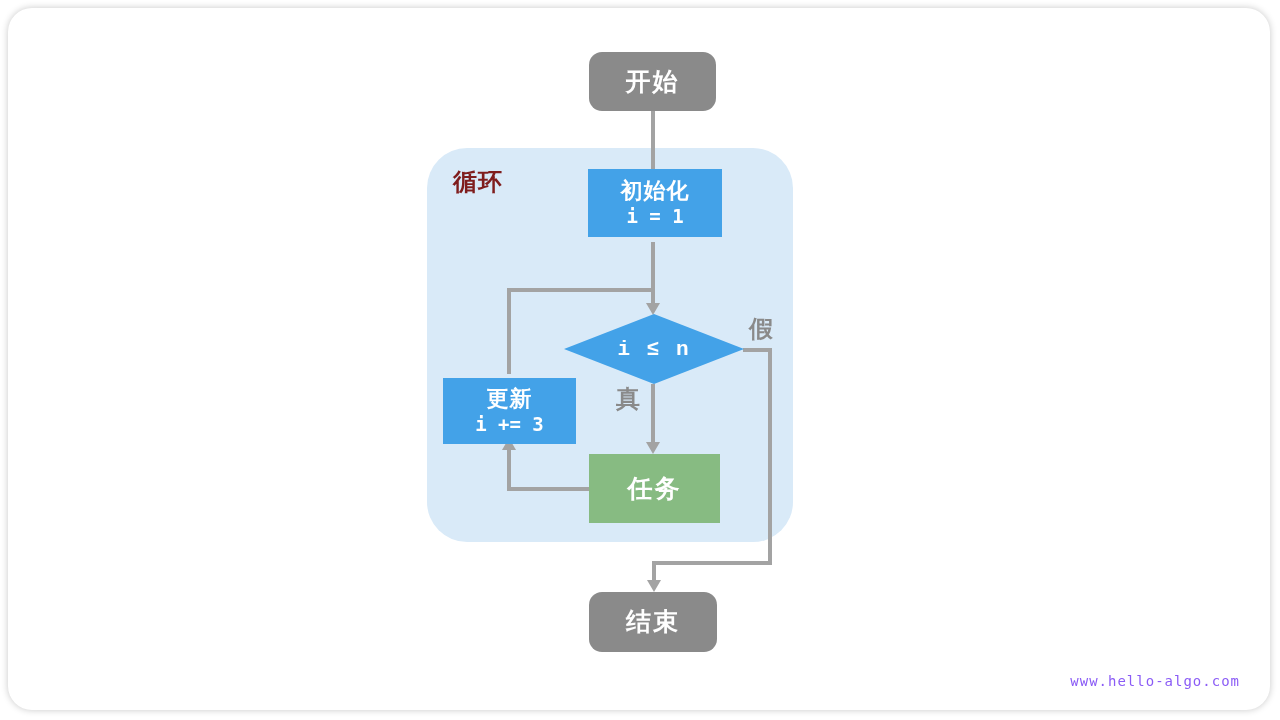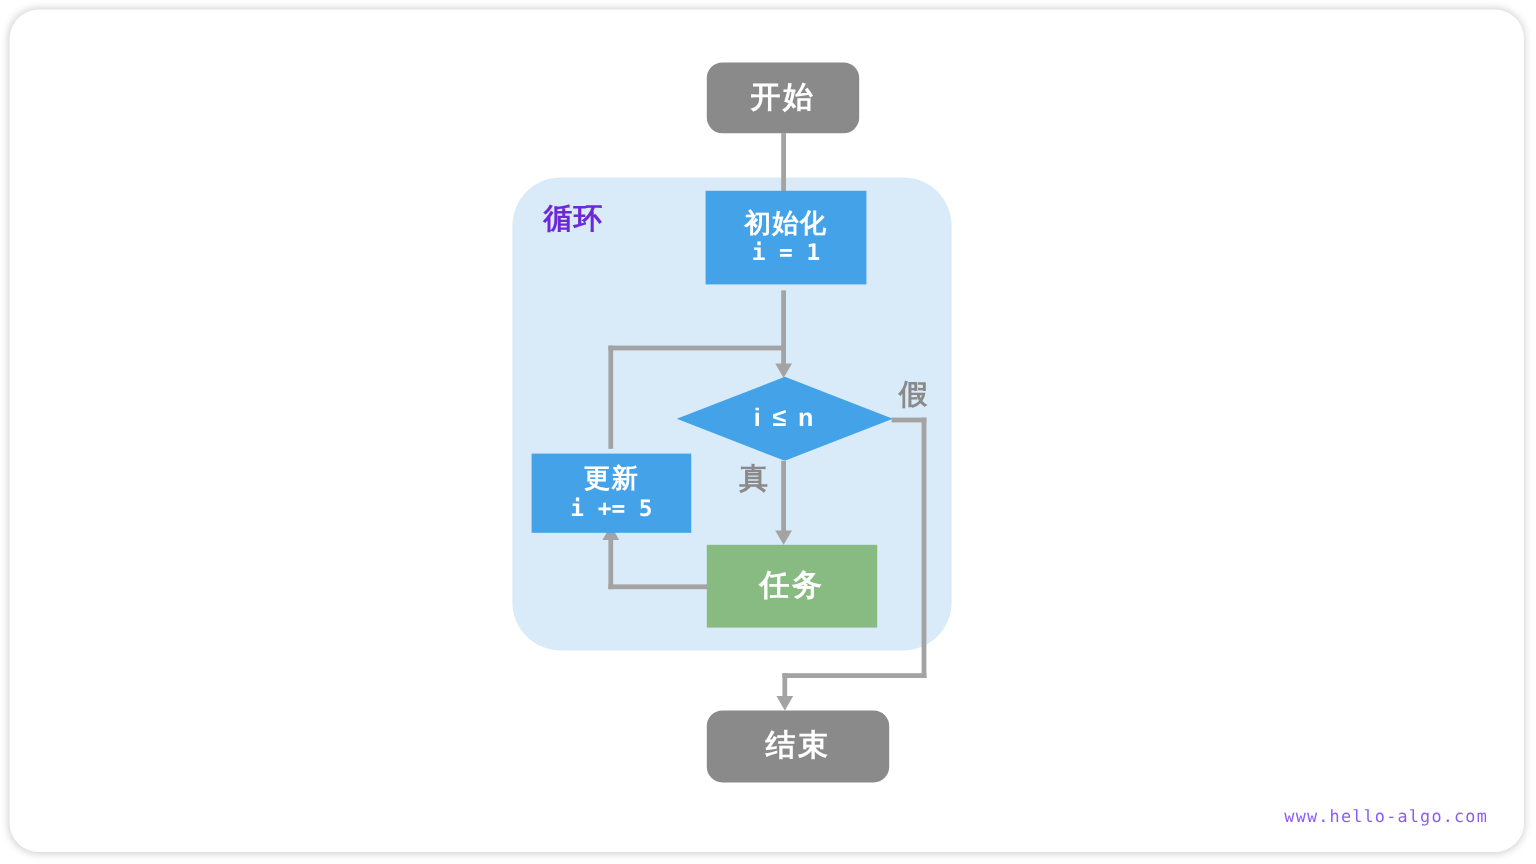--- a/index.html
+++ b/index.html
@@ -26,21 +26,21 @@
     left: 427px; top: 148px;
     width: 366px; height: 394px;
     background: #D9EAF8;
     border-radius: 40px;
   }
   .loop-label {
     position: absolute;
     left: 453px; top: 166px;
     font-size: 24px;
     font-weight: 700;
-    color: #6d28d9;
+    color: #7f1d1d;
     letter-spacing: 1px;
   }
   .node {
     position: absolute;
     display: flex;
     flex-direction: column;
     align-items: center;
     justify-content: center;
     color: #ffffff;
     font-weight: 700;
@@ -60,21 +60,21 @@
   .diamond {
     position: absolute;
     left: 564px; top: 314px;
     width: 180px; height: 70px;
     background: #43A2E8;
     clip-path: polygon(50% 0, 100% 50%, 50% 100%, 0 50%);
     display: flex;
     align-items: center;
     justify-content: center;
     color: #ffffff;
-    font-family: Liberation Sans, sans-serif;
+    font-family: Liberation Mono, monospace;
     font-size: 21px;
     font-weight: 700;
     letter-spacing: 2px;
   }
   .branch-label {
     position: absolute;
     font-size: 24px;
     font-weight: 700;
     color: #8A8A8A;
   }
@@ -128,39 +128,39 @@
   <div class="line" style="left:743px; top:348px; width:29px; height:4px;"></div>
   <div class="line" style="left:768px; top:348px; width:4px; height:217px;"></div>
   <div class="line" style="left:652px; top:561px; width:120px; height:4px;"></div>
   <div class="line" style="left:652px; top:561px; width:4px; height:20px;"></div>
   <div class="arrow arrow-down" style="left:647px; top:580px;"></div>
 
   <div class="node node-gray" style="left:589px; top:52px; width:127px; height:59px;">
     <span>开始</span>
   </div>
 
-  <div class="node node-blue" style="left:588px; top:159px; width:134px; height:78px;">
+  <div class="node node-blue" style="left:588px; top:169px; width:134px; height:68px;">
     <span class="node-title">初始化</span>
     <span class="node-code">i = 1</span>
   </div>
 
   <div class="diamond">
     <span>i ≤ n</span>
   </div>
 
   <div class="branch-label lbl-true">真</div>
   <div class="branch-label lbl-false">假</div>
 
   <div class="node node-blue" style="left:443px; top:378px; width:133px; height:66px;">
     <span class="node-title">更新</span>
-    <span class="node-code">i += 5</span>
+    <span class="node-code">i += 3</span>
   </div>
 
-  <div class="node node-green" style="left:589px; top:454px; width:142px; height:69px;">
+  <div class="node node-green" style="left:589px; top:454px; width:131px; height:69px;">
     <span>任务</span>
   </div>
 
-  <div class="node node-gray" style="left:589px; top:592px; width:152px; height:60px;">
+  <div class="node node-gray" style="left:589px; top:592px; width:128px; height:60px;">
     <span>结束</span>
   </div>
 
   <div class="watermark">www.hello-algo.com</div>
 </div>
 
 </body></html>

